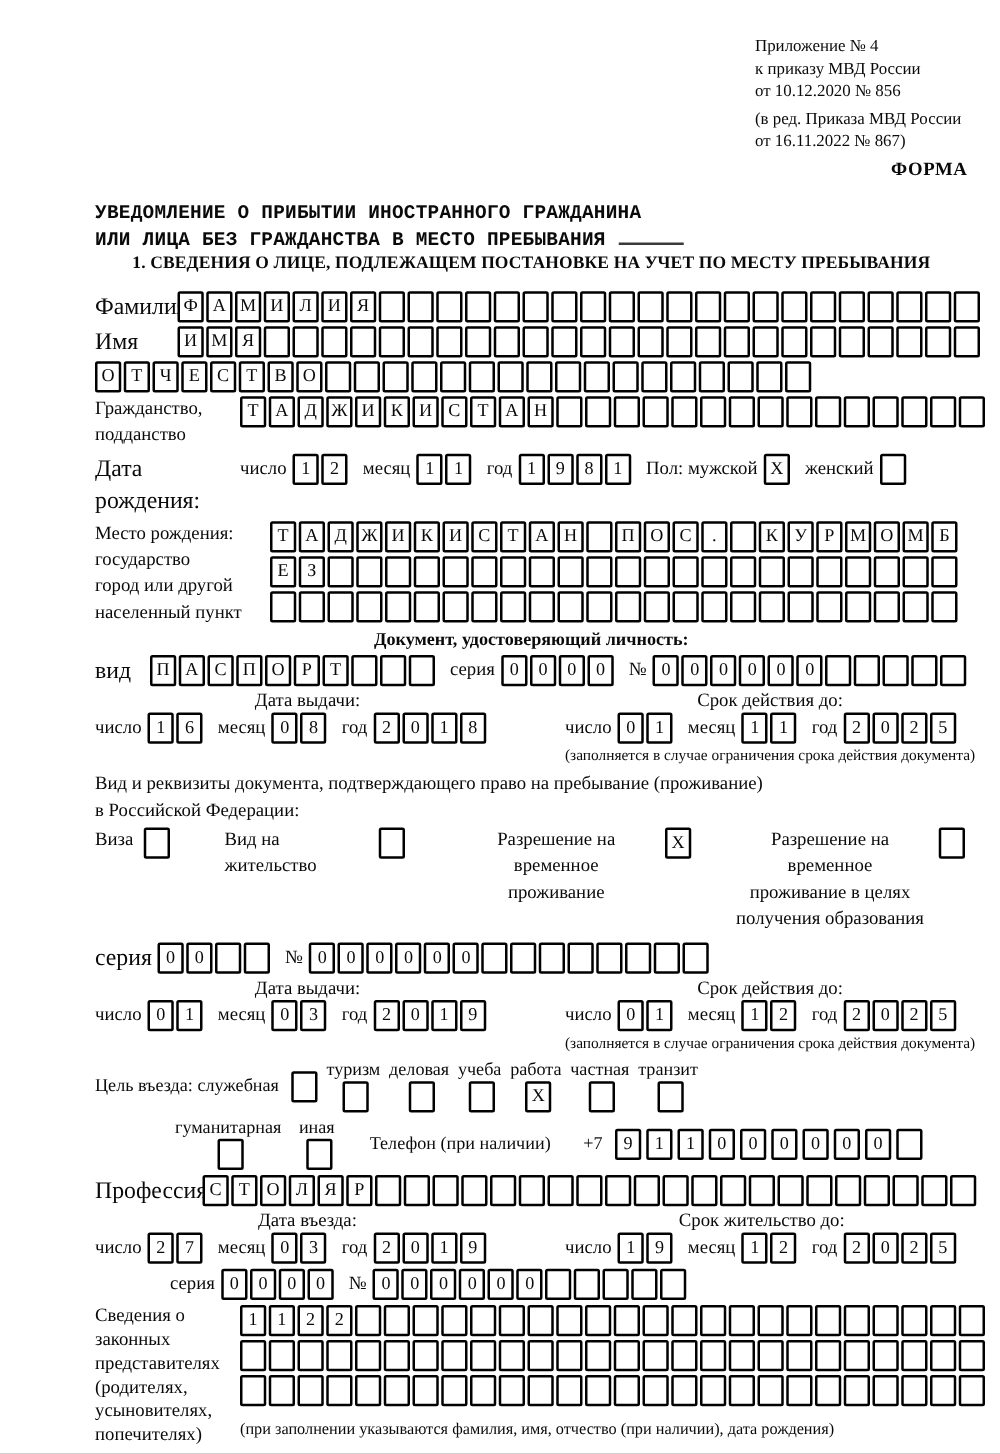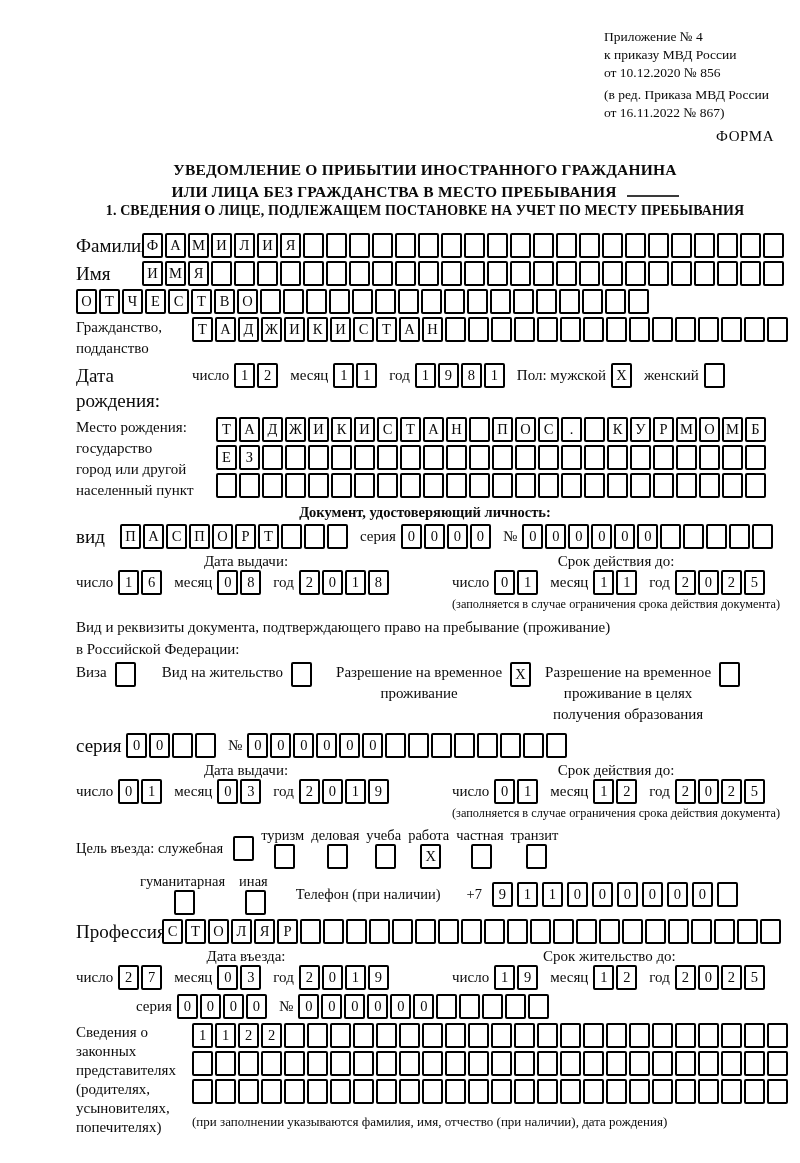--- a/index.html
+++ b/index.html
@@ -2,23 +2,23 @@
 <html><head>
 <meta charset="utf-8">
 <style>
   html,body{margin:0;padding:0;background:#888;}
   .page{width:800px;height:1163px;margin:0 auto;background:#fff;color:#0a0a0a;
         font-family:"Liberation Serif","DejaVu Serif",serif;font-size:15px;
         box-sizing:border-box;padding:28px 26px 14px 76px;overflow:hidden;position:relative;}
   
   .annex{margin-left:528px;font-size:13.5px;line-height:18px;}
   .annex .gap{height:4px;}
-  .form-label{text-align:right;font-weight:normal;font-size:15px;margin-top:6px;letter-spacing:.5px;}
+  .form-label{text-align:right;font-weight:bold;font-size:15px;margin-top:6px;letter-spacing:.5px;}
   
-  .title{text-align:center;font-weight:bold;font-size:15.5px;line-height:22px;margin-top:14px;letter-spacing:.2px;}
+  .title{text-align:left;font-weight:bold;font-size:15.5px;line-height:22px;margin-top:14px;letter-spacing:.2px;font-family:Liberation Mono, monospace;}
   .blank-line{display:inline-block;width:52px;height:12px;border-bottom:2px solid #3a3a3a;margin-left:10px;}
   .sec-heading{font-weight:bold;font-size:14px;letter-spacing:.1px;white-space:nowrap;text-align:center;}
   
   .frow{display:flex;align-items:flex-start;margin-top:3px;}.mt8{margin-top:8px}.mt14{margin-top:14px}.mt4{margin-top:4px}
   .lbl{flex:none;line-height:25px;font-size:19px;}
   .lblcol{flex:none;font-size:15px;line-height:21px;}
   .w66{width:66px}.w140{width:140px}.w116{width:116px}.w44{width:44px}.w86{width:86px}
   .cells{display:flex;flex:none;}
   .cellrows .cells{margin-bottom:3px;}
   .cell{box-sizing:border-box;flex:none;width:21px;height:25px;border:2px solid #000;border-radius:2px;
@@ -28,21 +28,21 @@
   .dw.first{margin-left:0;}
   
   .dates{display:flex;margin-top:3px;}
   .dcol1{width:340px;flex:none;}
   .dcol2{flex:none;margin-left:36px;}
   .dhead{text-align:center;font-size:15px;line-height:18px;}
   .dline{display:flex;align-items:center;}
   .dnote{font-size:12.3px;line-height:16px;text-align:center;margin-top:1px;white-space:nowrap;}
   .plain{font-size:15px;line-height:18px;margin-top:6px;}
   
-  .visa-row{display:flex;align-items:flex-start;margin-top:4px;}
+  .visa-row{display:flex;align-items:flex-start;margin-top:4px;gap:18px;}
   .opt{display:flex;align-items:flex-start;}
   .opt-label{line-height:21px;}
   .opt-label.centered{text-align:center;}
   .opt .cell{margin-left:8px;}
   
   .purpose-row{display:flex;align-items:center;margin-top:6px;font-size:14.5px;}
   .purpose-row .cell{margin-left:4px;margin-right:0;}
   .p-item{display:flex;align-items:center;margin-left:7px;flex-direction:column;}
   .rep-note{font-size:13px;margin-top:10px;white-space:nowrap;}
   .center-bold{text-align:center;font-weight:bold;font-size:14.5px;line-height:18px;margin-top:2px;}

